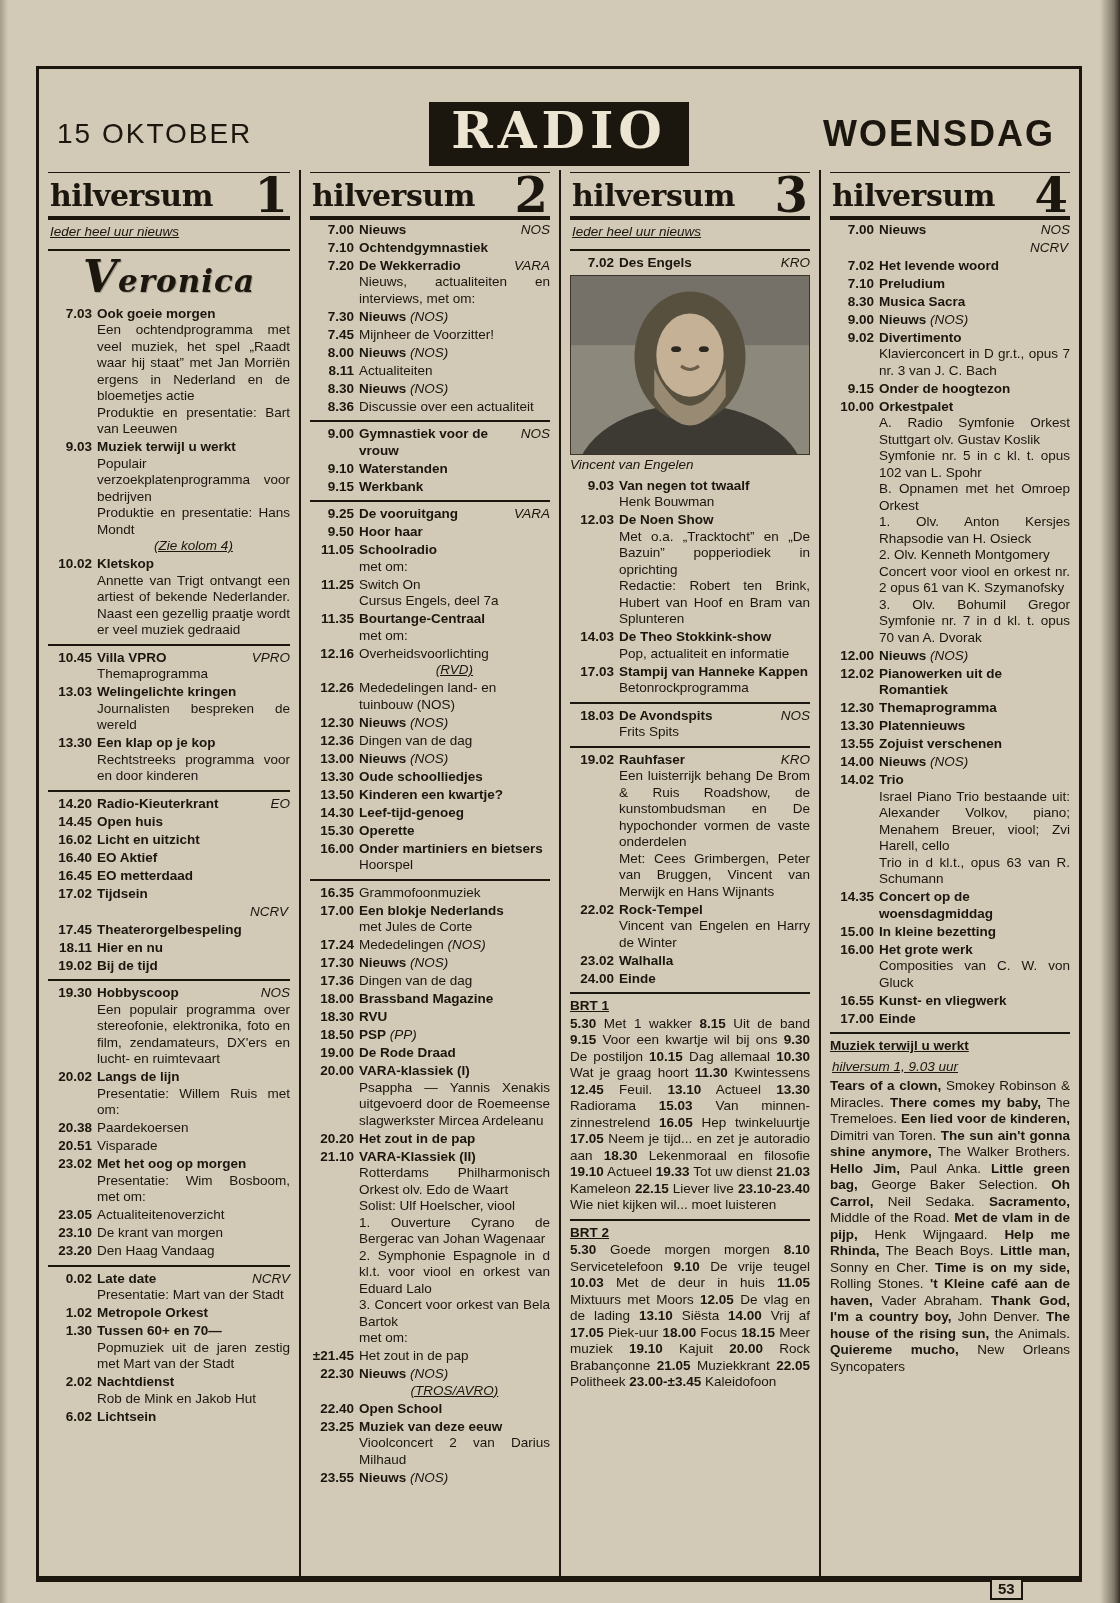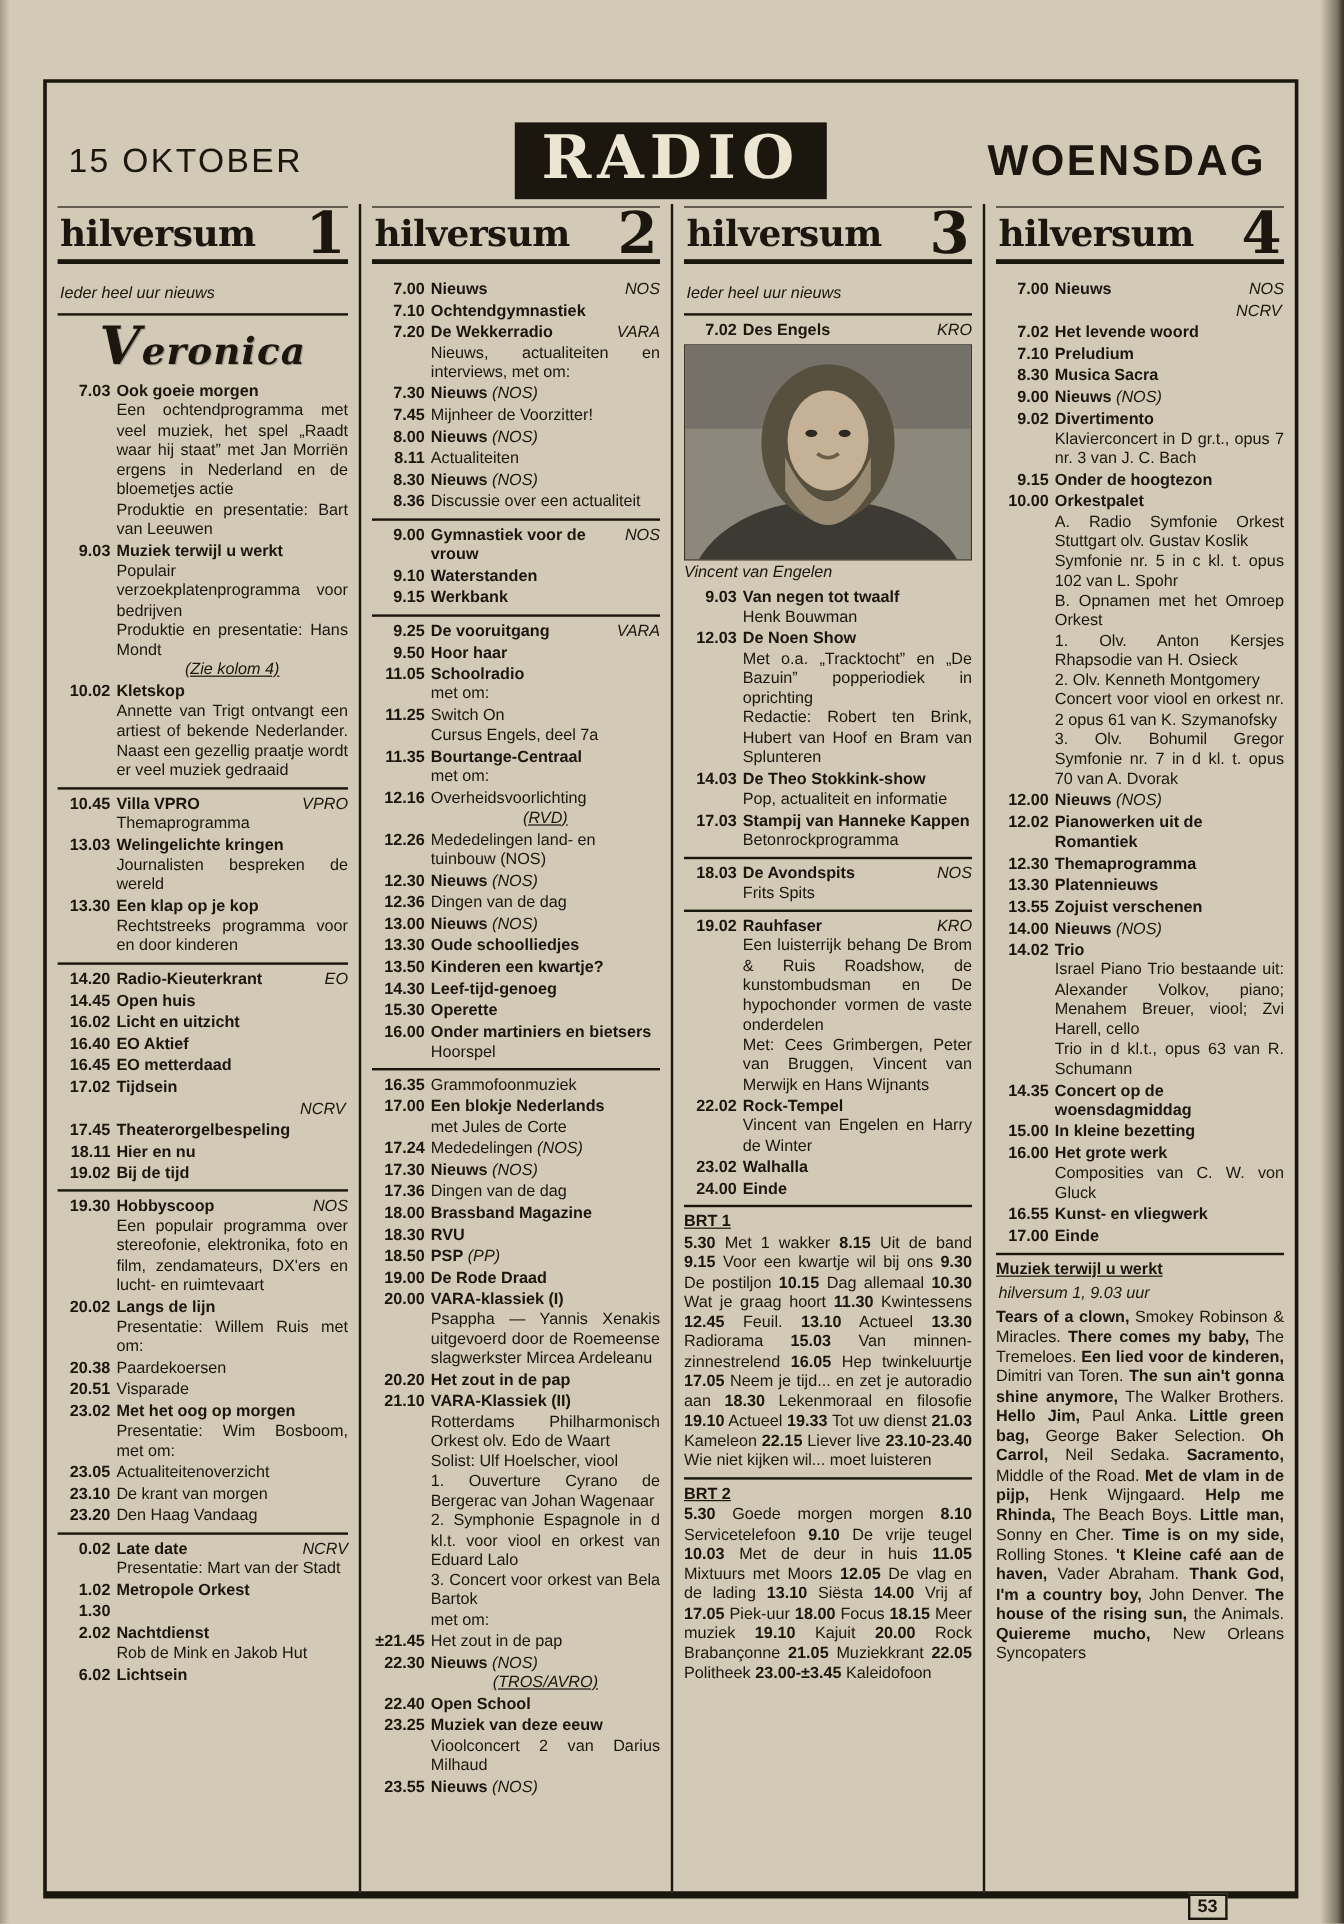--- a/index.html
+++ b/index.html
@@ -63,33 +63,33 @@
   .col{
     padding:2px 9px 8px 9px;
     overflow:hidden;
     font-size:13.5px;line-height:16.5px;
   }
   .col + .col{border-left:2px solid var(--ink);}
   .col-head{
     display:flex;align-items:flex-end;justify-content:space-between;
     border-top:1px solid var(--ink);
     border-bottom:4px solid var(--ink);
-    padding:6px 2px 5px 2px;margin-bottom:13px;
+    padding:6px 2px 5px 2px;margin-bottom:1px;
   }
   .col-head .station{
     font-family:"DejaVu Serif",serif;font-weight:bold;
     font-size:30px;line-height:30px;letter-spacing:-0.5px;
   }
   .col-head .num{
     font-family:"DejaVu Serif",serif;font-weight:bold;
     font-size:48px;line-height:32px;
   }
   
   .rule{border-top:2px solid var(--ink);margin:5px 0 4px 0;}
-  .note{font-style:italic;padding:3px 2px 3px 2px;}
+  .note{font-style:italic;padding:3px 2px 3px 2px;text-decoration:underline;}
   .tagline{text-align:right;font-style:italic;padding-right:2px;}
   .sec-heading{font-weight:bold;margin:2px 0 1px 0;text-decoration:underline;}
   .caption{font-style:italic;margin:1px 0 4px 0;}
   .flow{margin:0 0 3px 0;text-align:justify;}
   .flow b{font-weight:bold;}
   .logo{
     font-family:"DejaVu Serif",serif;font-weight:bold;font-style:italic;
     font-size:31px;line-height:44px;text-align:center;
     letter-spacing:1px;
     text-shadow:1px 1px 0 rgba(27,22,14,.25);
@@ -240,20 +240,21 @@
           <div class="prog">
             <span class="t">0.02</span>
             <span class="body"><span class="tag">NCRV</span><span class="title">Late date</span><div class="desc">Presentatie: Mart van der Stadt</div></span>
           </div>
           <div class="prog">
             <span class="t">1.02</span>
             <span class="body"><span class="title">Metropole Orkest</span></span>
           </div>
           <div class="prog">
             <span class="t">1.30</span>
+            <span class="body"><span class="title">Tussen 60+ en 70—</span><div class="desc">Popmuziek uit de jaren zestig met Mart van der Stadt</div></span>
           </div>
           <div class="prog">
             <span class="t">2.02</span>
             <span class="body"><span class="title">Nachtdienst</span><div class="desc">Rob de Mink en Jakob Hut</div></span>
           </div>
           <div class="prog">
             <span class="t">6.02</span>
             <span class="body"><span class="title">Lichtsein</span></span>
           </div>
         </section>

